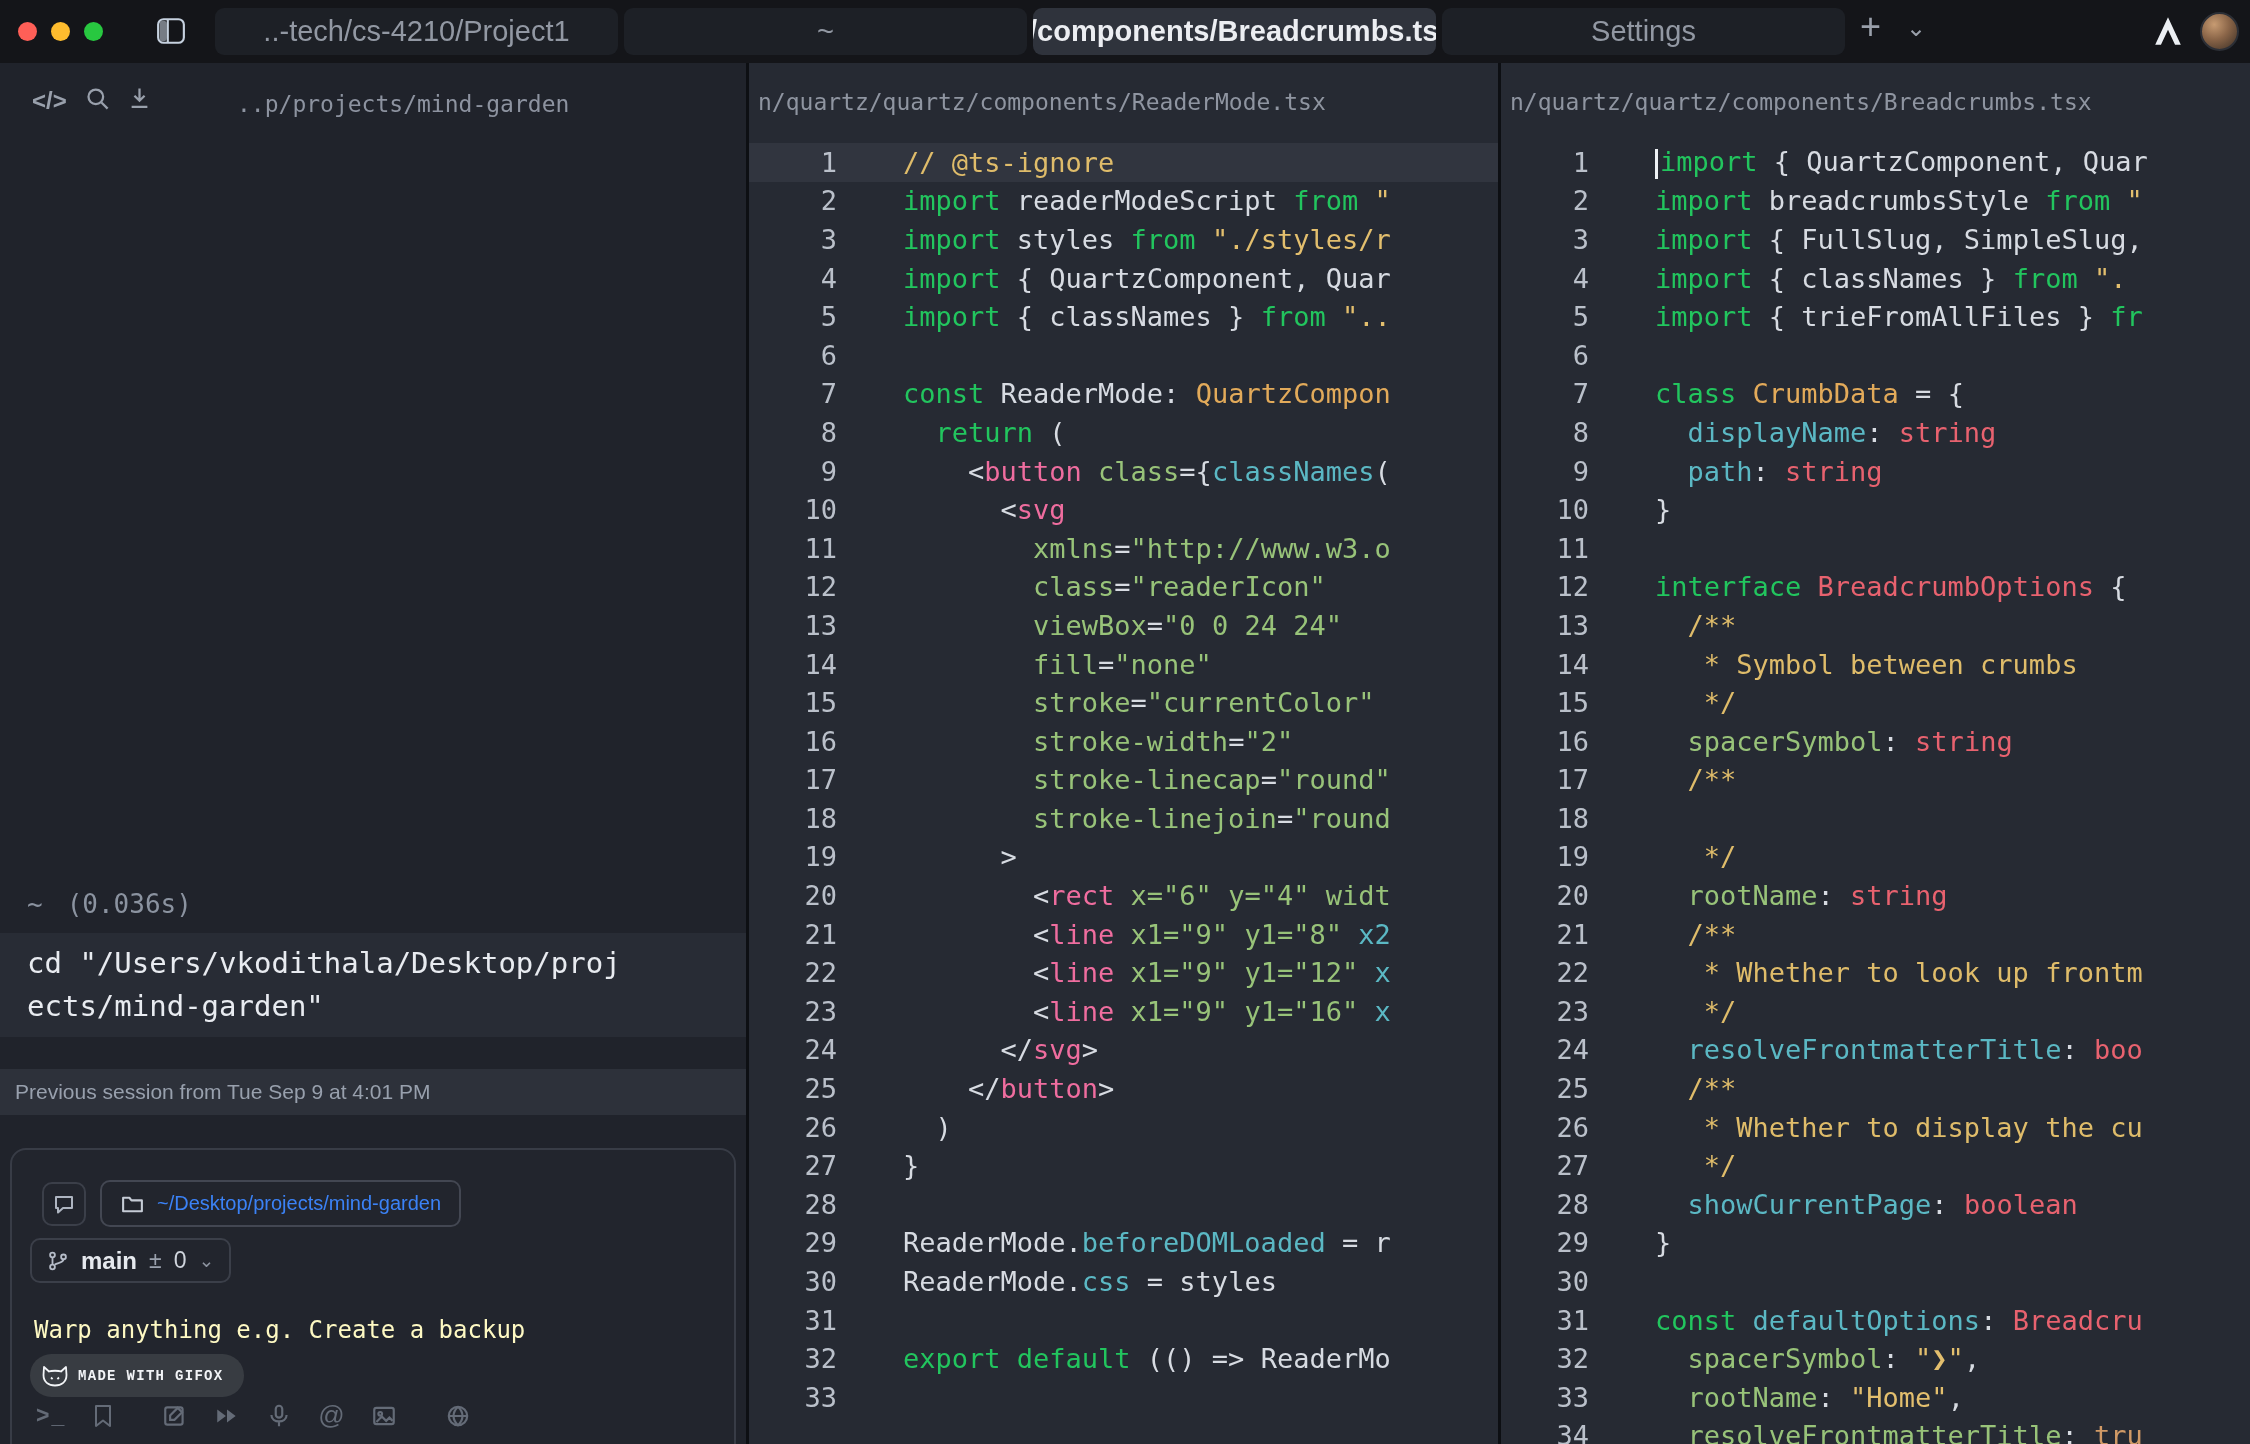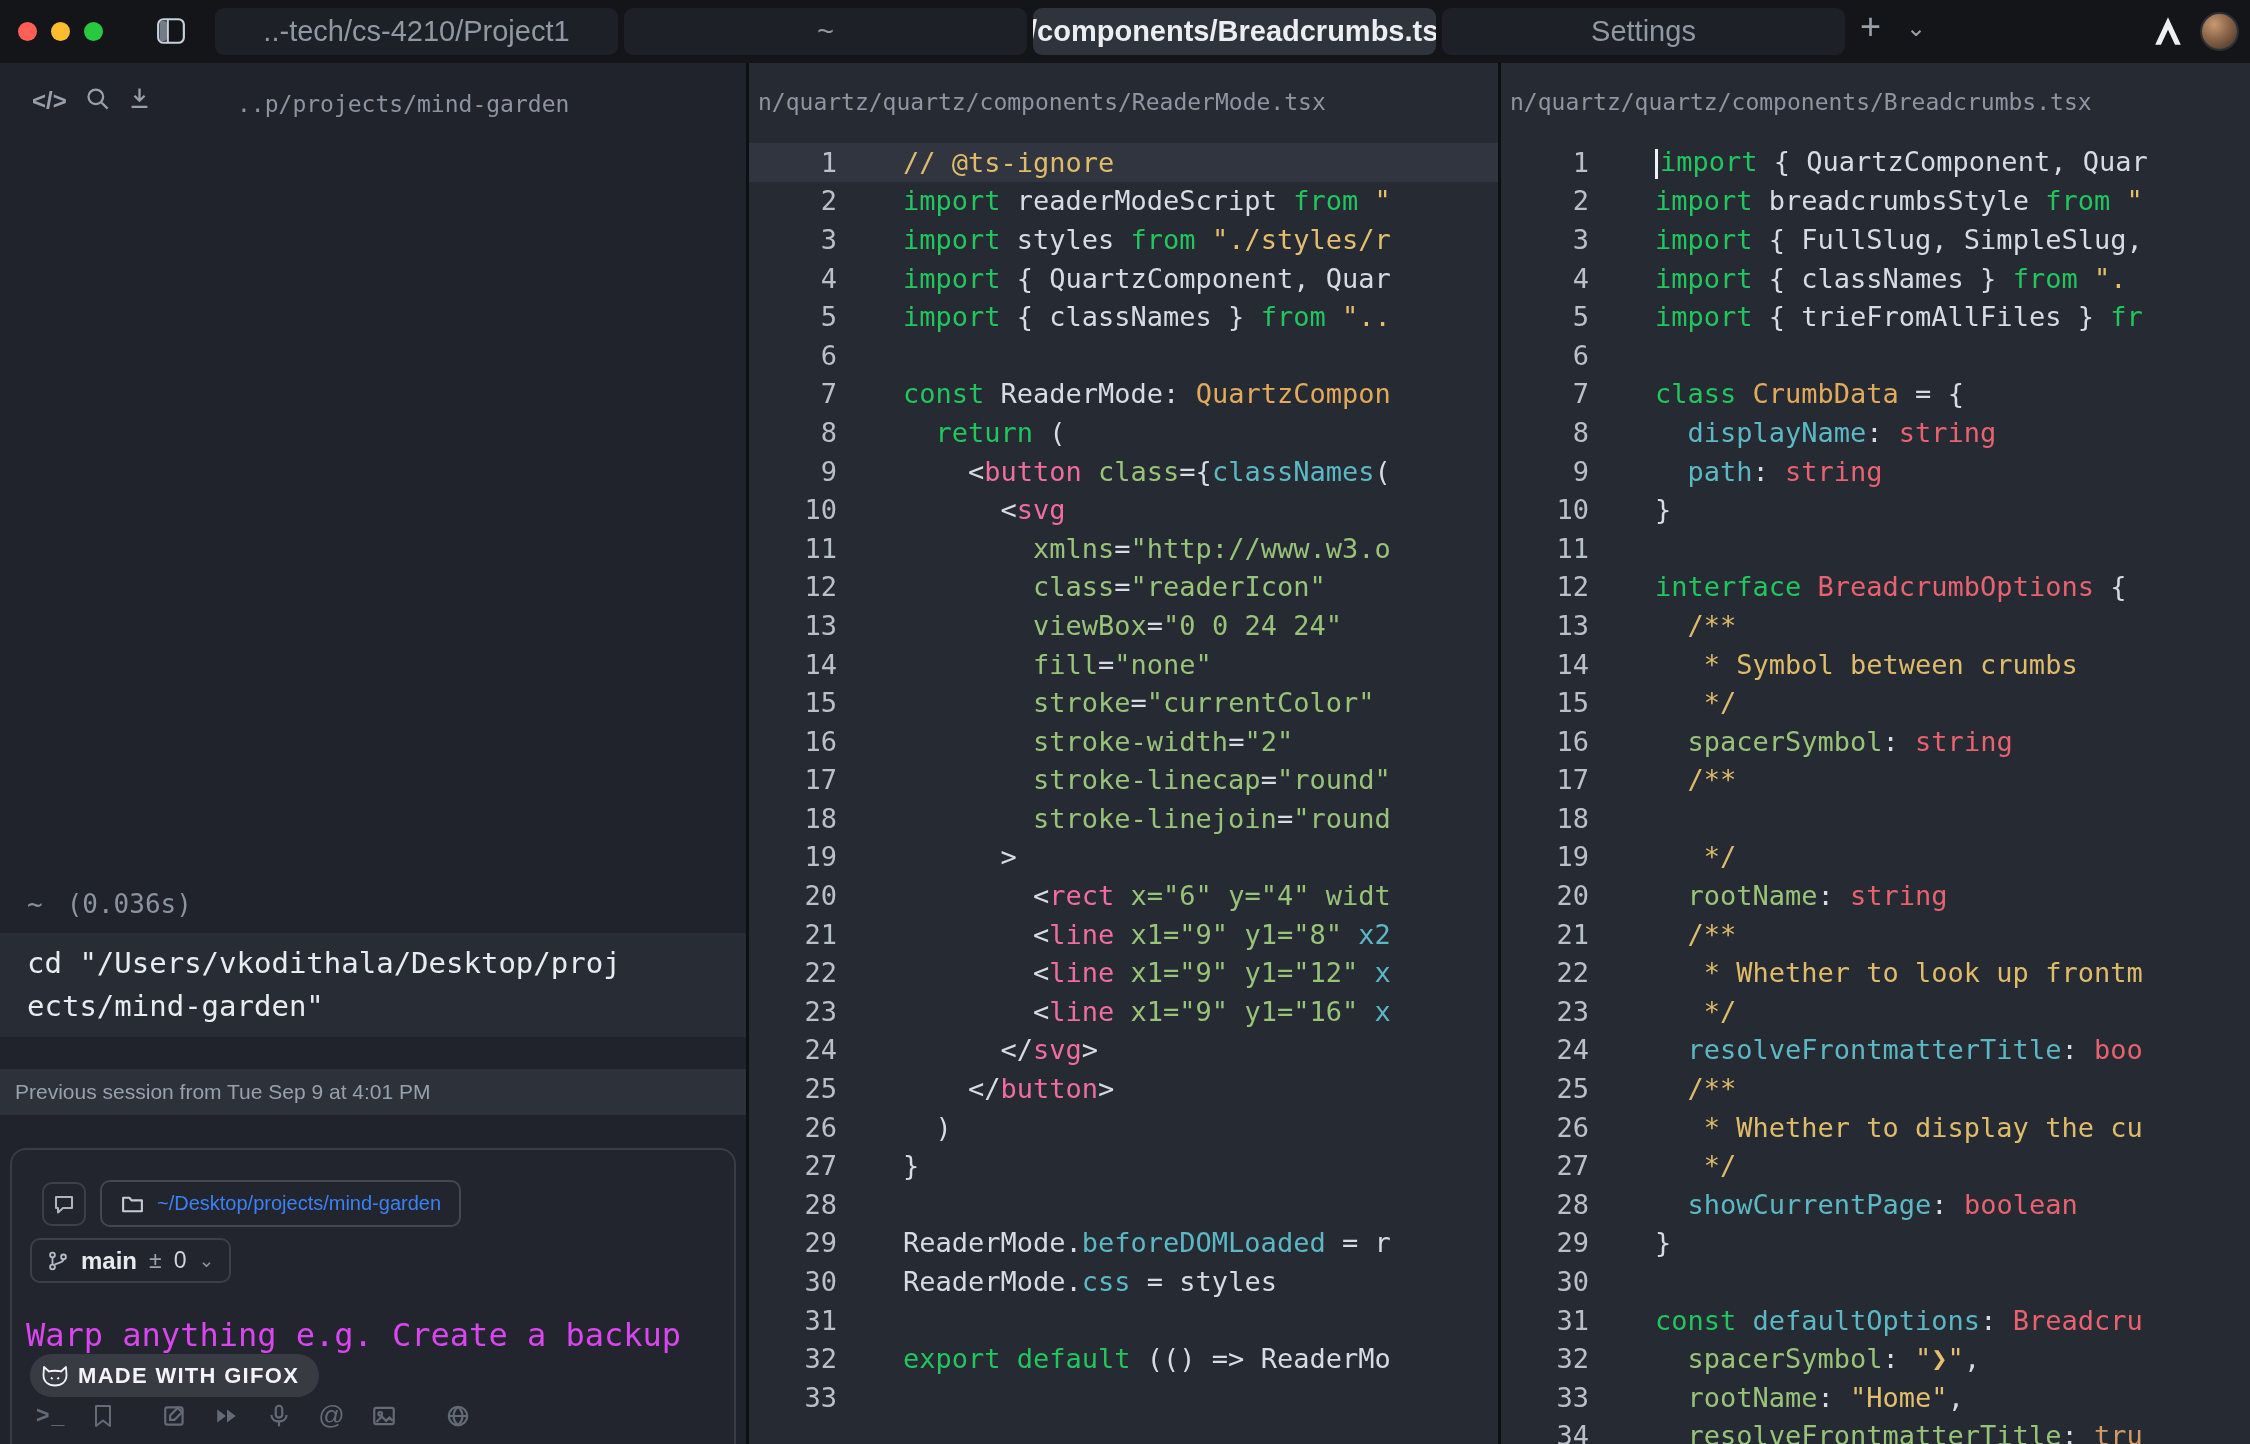--- a/index.html
+++ b/index.html
@@ -51,24 +51,24 @@
             background:none;color:#aeb5c1;display:flex;align-items:center;justify-content:center}
   .cwd-pill{position:absolute;left:88px;top:30px;height:47px;border:2px solid #434752;border-radius:10px;
             display:flex;align-items:center;gap:12px;padding:0 18px;background:none;color:#c6ccd6}
   .cwd-pill .txt{font-size:20px;font-weight:normal;color:#3b82f6;white-space:nowrap}
   .branch-pill{position:absolute;left:18px;top:88px;height:45px;border:2px solid #3b3f49;border-radius:10px;
             display:flex;align-items:center;gap:12px;padding:0 15px;background:none;color:#b6bdc9}
   .branch-pill .branch{font-size:24px;font-weight:bold;color:#e6e9ee}
   .branch-pill .changes{font-size:23px;color:#9aa1ad}
   .branch-pill .count{font-size:23px;color:#cfd4dc}
   .branch-pill .chev{font-size:19px;color:#8d94a0;font-family:"Liberation Sans",sans-serif}
-  .warp-input{position:absolute;left:14px;top:166px;font-size:32px;color:#d946ef;white-space:nowrap}
+  .warp-input{position:absolute;left:22px;top:166px;font-size:24px;color:#fef9c3;white-space:nowrap}
   .gifox-badge{position:absolute;left:18px;top:204px;height:43px;border-radius:22px;background:rgba(58,62,68,.93);
             display:flex;align-items:center;gap:10px;padding:0 20px 0 12px;color:#f2f4f7}
-  .gifox-badge span{font-family:Liberation Sans, sans-serif;font-size:22px;font-weight:bold;letter-spacing:1.3px}
+  .gifox-badge span{font-family:Liberation Mono, monospace;font-size:14px;font-weight:bold;letter-spacing:1.3px}
   .term-toolbar{position:absolute;left:24px;top:250px;display:flex;align-items:center;gap:26px;color:#646b77}
   .term-toolbar .ticon{background:none;border:none;color:#646b77;display:flex;align-items:center}
   .term-toolbar .prompt{font-size:23px;font-weight:bold;letter-spacing:2px}
   .term-toolbar .at{font-size:26px}
   .gap-l{margin-left:22px}
 
   
   .pane-header{position:absolute;top:0;left:0;right:0;height:80px}
   .pane-path{position:absolute;left:9px;top:26px;font-size:23px;color:#8f95a1;white-space:nowrap}
   .code-area{position:absolute;top:80px;left:0;right:0}

